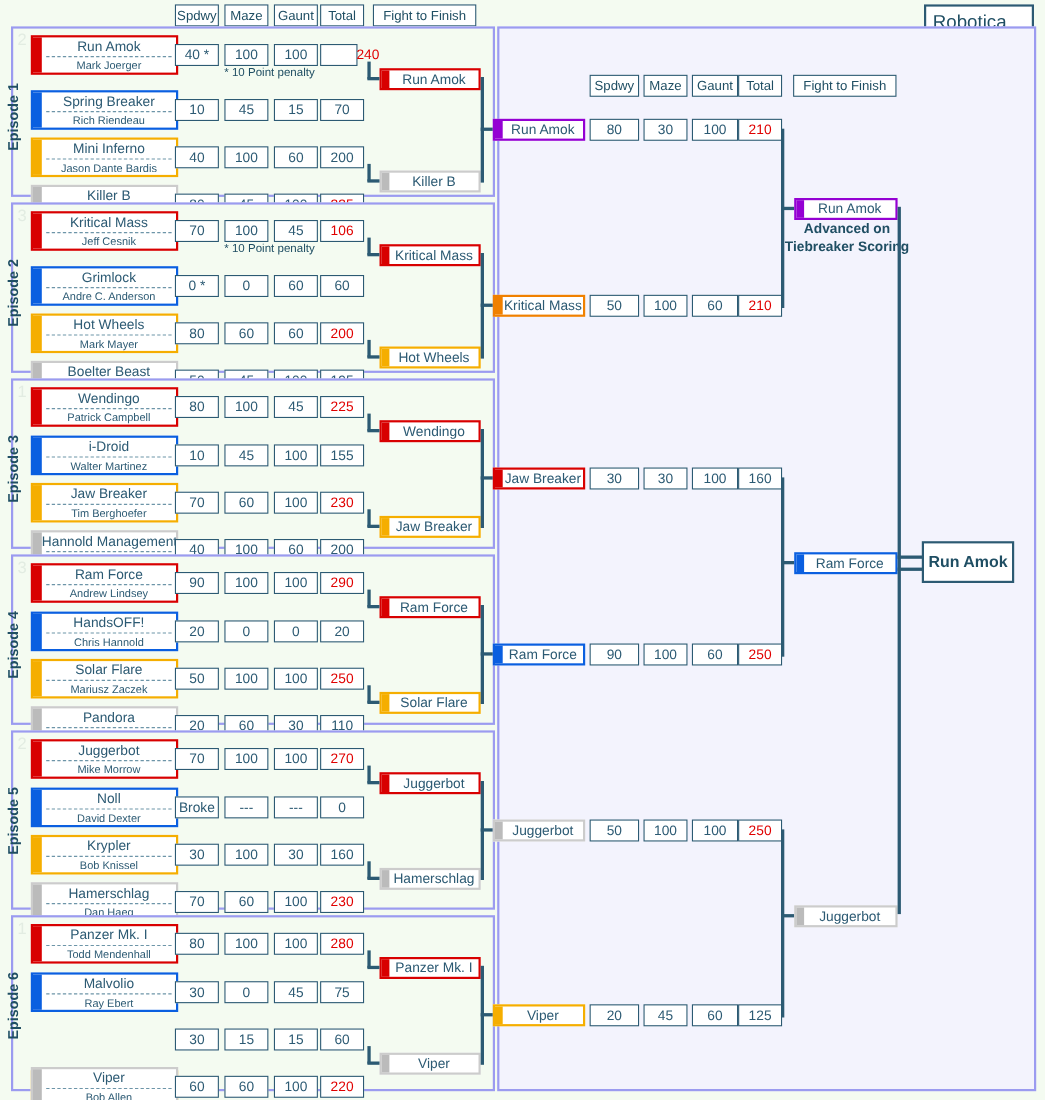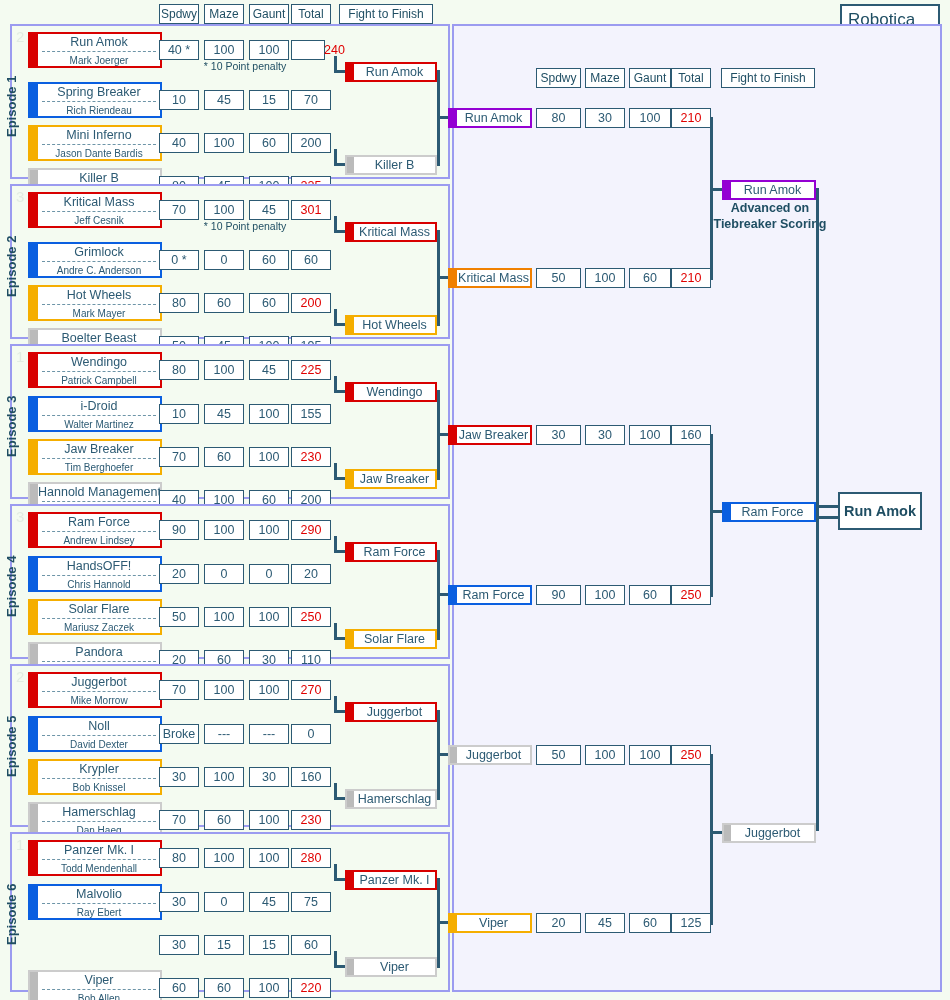--- a/index.html
+++ b/index.html
@@ -249,21 +249,21 @@
       <div class="eplabel" style="top:218px;height:96px;">Episode 2</div>
       <div class="comp red" style="left:28px;top:192px;">
               <span class="bar"></span>
               <span class="bot">Kritical Mass</span>
               <span class="sep"></span>
               <span class="drv">Jeff Cesnik</span>
             </div>
       <div class="scorebox" style="left:159px;top:200px;width:40px;">70</div>
       <div class="scorebox" style="left:204px;top:200px;width:40px;">100</div>
       <div class="scorebox" style="left:249px;top:200px;width:40px;">45</div>
-      <div class="scorebox total" style="left:291px;top:200px;width:40px;">301</div>
+      <div class="scorebox total" style="left:291px;top:200px;width:40px;">106</div>
       <div class="comp blue" style="left:28px;top:242px;">
               <span class="bar"></span>
               <span class="bot">Grimlock</span>
               <span class="sep"></span>
               <span class="drv">Andre C. Anderson</span>
             </div>
       <div class="scorebox" style="left:159px;top:250px;width:40px;">0 *</div>
       <div class="scorebox" style="left:204px;top:250px;width:40px;">0</div>
       <div class="scorebox" style="left:249px;top:250px;width:40px;">60</div>
       <div class="scorebox" style="left:291px;top:250px;width:40px;">60</div>

